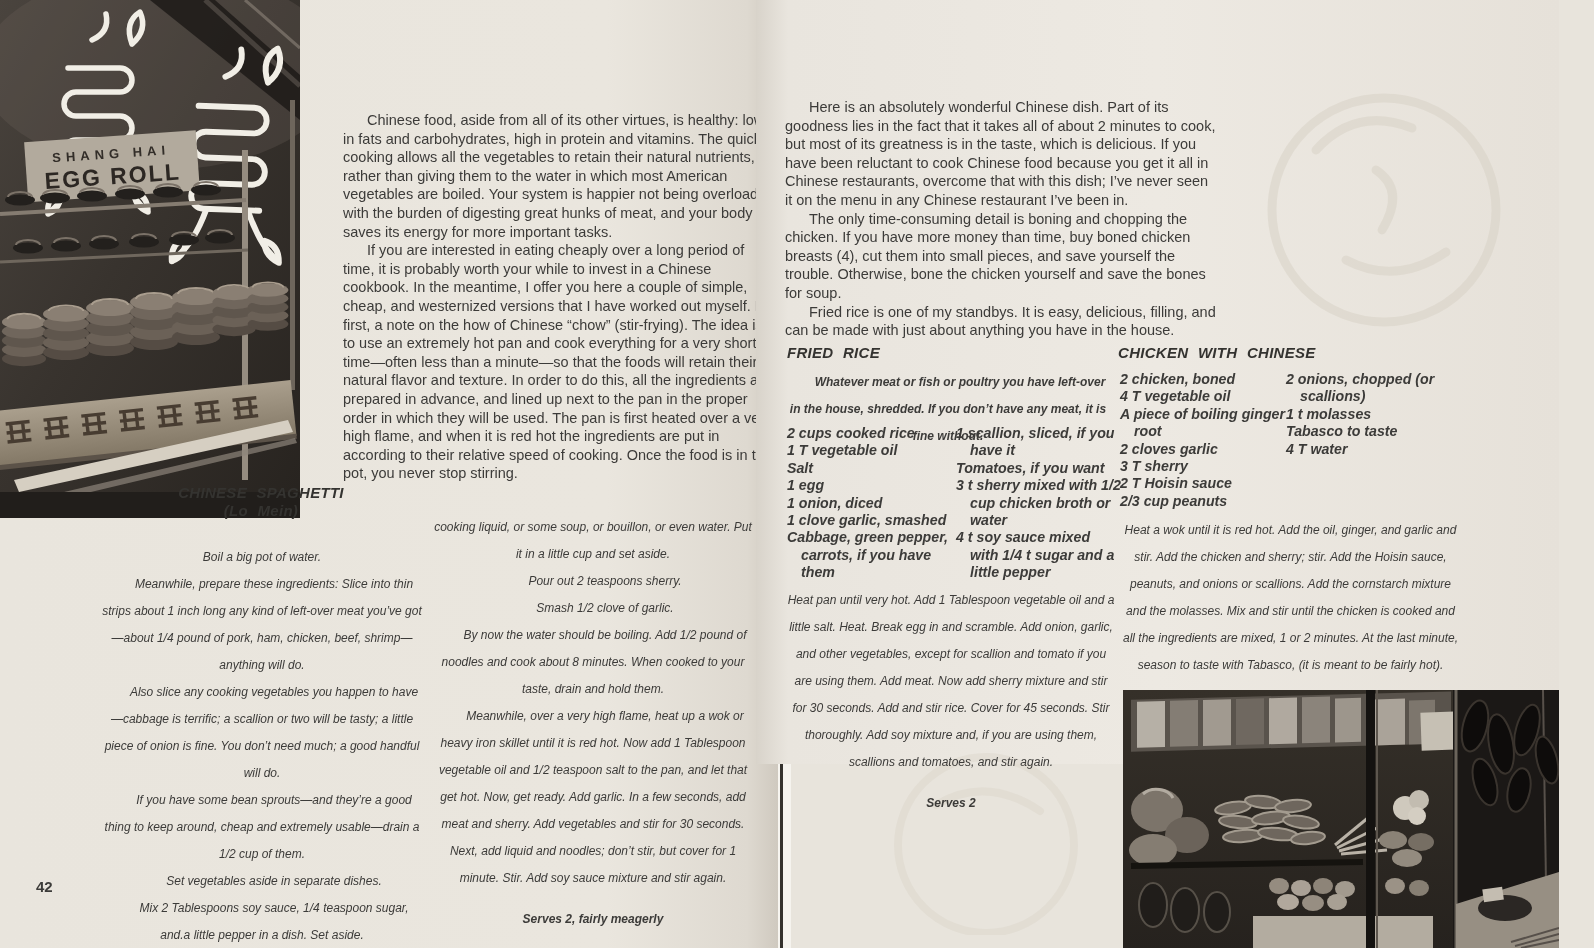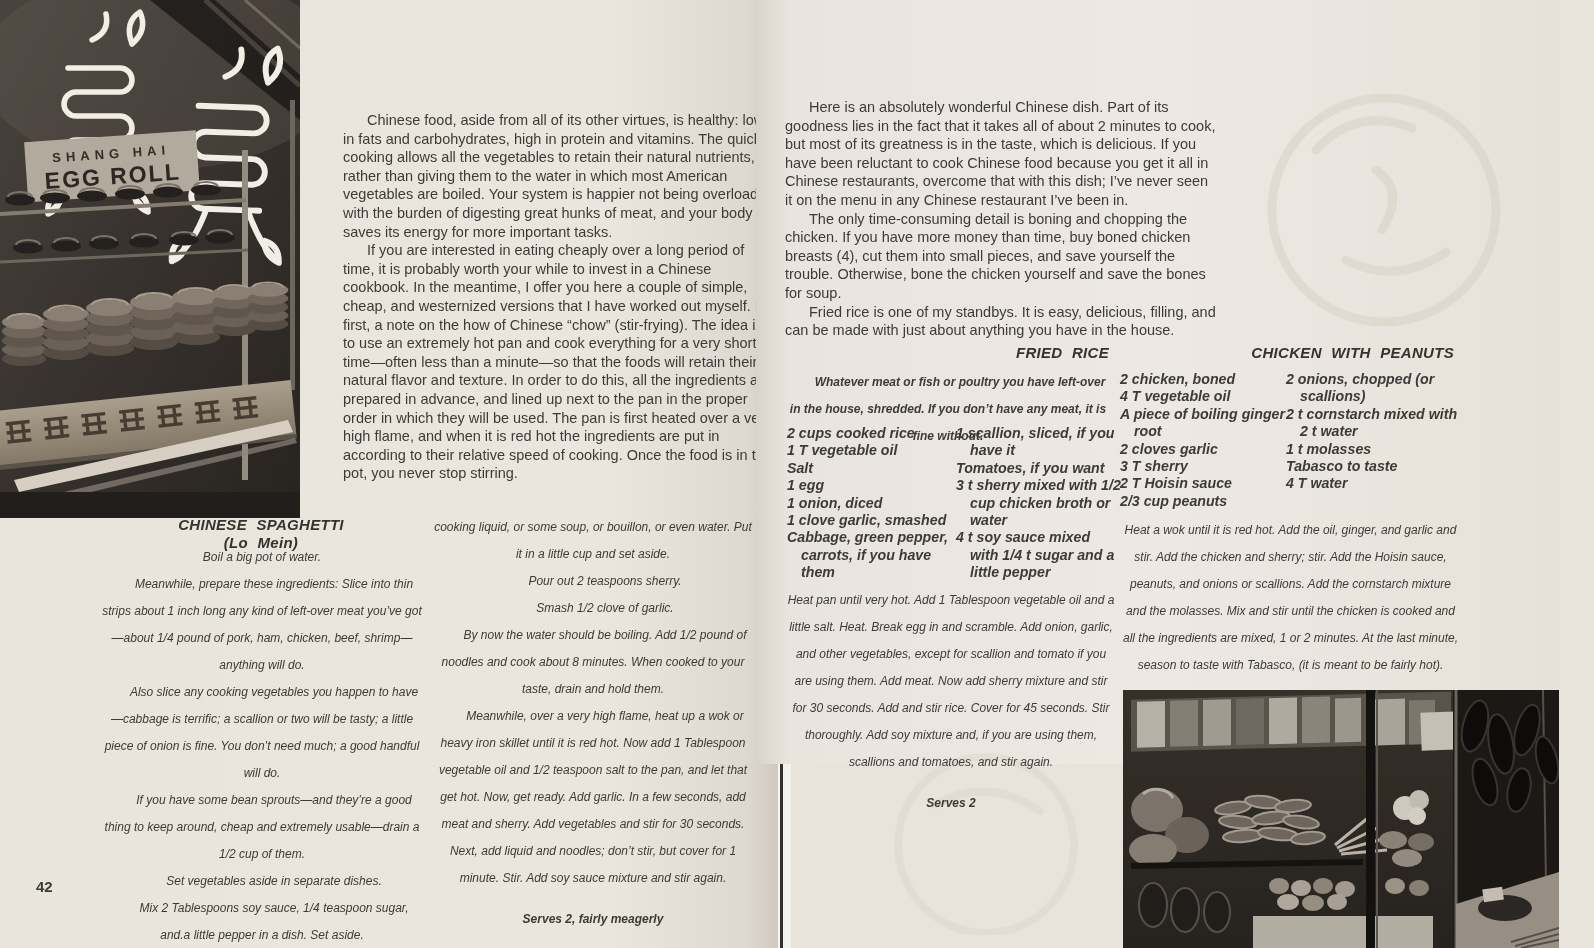--- a/index.html
+++ b/index.html
@@ -9,30 +9,30 @@
   .page-left{left:0;top:0;width:778px;height:948px;
     background:linear-gradient(90deg,#e9e5dd 0%,#eae6de 78%,#ded9d0 96%,#cfc9bf 100%);}
   .page-right{left:756px;top:0;width:803px;height:764px;
     background:linear-gradient(90deg,#d8d3ca 0%,#e9e5de 4%,#ede9e2 50%,#e6e1d9 100%);}
   .spine{left:778px;top:0;width:13px;height:948px;
     background:linear-gradient(90deg,#f7f5f0 0,#f7f5f0 2px,#34312d 2px,#34312d 5px,#f5f3ee 5px,#f5f3ee 13px);}
   .body-text{font-size:14.5px;line-height:18.6px;}
   .p{margin:0;}
   .ind{text-indent:24px;}
   .recipe-text{font-style:italic;font-size:12px;line-height:27px;text-align:center;}
-  .recipe-head{font-weight:bold;font-style:italic;font-size:15px;text-align:right;
+  .recipe-head{font-weight:bold;font-style:italic;font-size:15px;text-align:left;
     word-spacing:5px;letter-spacing:.3px;color:#343330;}
   .lead{font-weight:bold;}
   .ing{font-weight:bold;font-style:italic;font-size:14.2px;line-height:17.4px;}
   .ing .ing-line{padding-left:14px;text-indent:-14px;}
   .serves{font-weight:bold;font-style:italic;margin-top:14px;}
   
   .l-photo{left:0;top:0;width:300px;height:518px;}
   .l-intro{left:315px;top:111px;width:434px;margin-left:28px;}
-  .l-title{left:100px;top:516px;width:322px;text-align:center;line-height:17.5px;}
+  .l-title{left:100px;top:484px;width:322px;text-align:center;line-height:17.5px;}
   .l-colA{left:100px;top:544px;width:324px;}
   .l-colB{left:430px;top:514px;width:326px;}
   .l-pageno{left:36px;top:878px;font-size:15px;font-weight:bold;}
   
   .r-intro{left:29px;top:98px;width:434px;}
   .r-fr-head{left:31px;top:344px;width:322px;}
   .r-fr-lead{left:31px;top:369px;width:322px;}
   .r-fr-ing1{left:31px;top:425px;width:172px;}
   .r-fr-ing2{left:200px;top:425px;width:166px;}
   .r-fr-instr{left:31px;top:587px;width:328px;}
@@ -227,33 +227,32 @@
         <div class="ing-line">1 scallion, sliced, if you have it</div>
         <div class="ing-line">Tomatoes, if you want</div>
         <div class="ing-line">3 t sherry mixed with 1/2 cup chicken broth or water</div>
         <div class="ing-line">4 t soy sauce mixed with 1/4 t sugar and a little pepper</div>
       </div>
     <div class="abs r-fr-instr recipe-text">
       <p class="p">Heat pan until very hot.  Add 1 Tablespoon vegetable oil and a little salt.  Heat. Break egg in and scramble.  Add onion, garlic, and other vegetables, except for scallion and tomato if you are using them.  Add meat.  Now add sherry mixture and stir for 30 seconds.  Add and stir rice.  Cover for 45 seconds.  Stir thoroughly.  Add soy mixture and, if you are using them, scallions and tomatoes, and stir again.</p>
       <div class="serves">Serves  2</div>
     </div>
 
-    <div class="abs r-cp-head recipe-head">CHICKEN WITH PEANUTS</div>
+    <div class="abs r-cp-head recipe-head">CHICKEN WITH CHINESE</div>
     <div class="abs r-cp-ing1 ing">
         <div class="ing-line">2 chicken, boned</div>
         <div class="ing-line">4 T vegetable oil</div>
         <div class="ing-line">A piece of boiling ginger root</div>
         <div class="ing-line">2 cloves garlic</div>
         <div class="ing-line">3 T sherry</div>
         <div class="ing-line">2 T Hoisin sauce</div>
         <div class="ing-line">2/3 cup peanuts</div>
       </div>
     <div class="abs r-cp-ing2 ing">
         <div class="ing-line">2 onions, chopped (or scallions)</div>
-        <div class="ing-line">2 t cornstarch mixed with 2 t water</div>
         <div class="ing-line">1 t molasses</div>
         <div class="ing-line">Tabasco to taste</div>
         <div class="ing-line">4 T water</div>
       </div>
     <div class="abs r-cp-instr recipe-text">
       <p class="p">Heat a wok until it is red hot.  Add the oil, ginger, and garlic and stir.  Add the chicken and sherry; stir.  Add the Hoisin sauce, peanuts, and onions or scallions.  Add the cornstarch mixture and the molasses.  Mix and stir until the chicken is cooked and all the ingredients are mixed, 1 or 2 minutes.   At the last minute, season to taste with Tabasco, (it is meant to be fairly hot).</p>
       <div class="serves">Serves  2</div>
     </div>
 
     <div class="abs r-photo">

